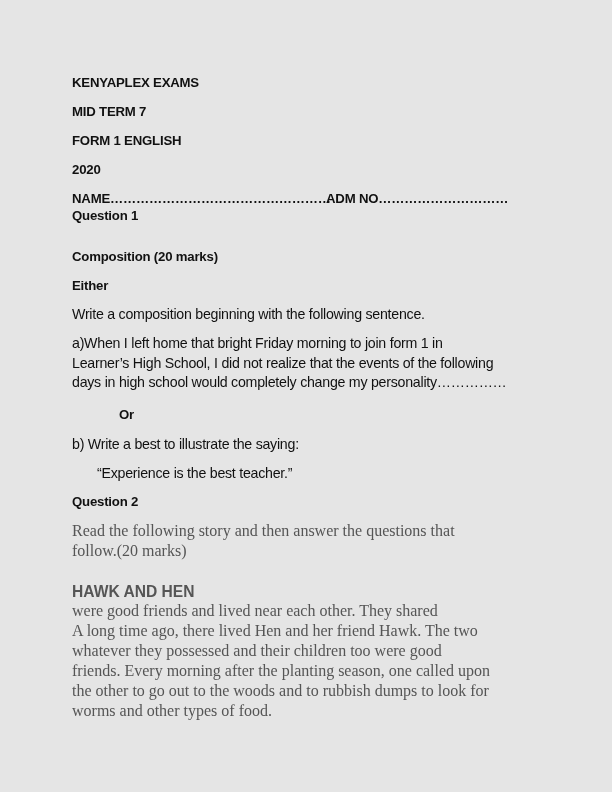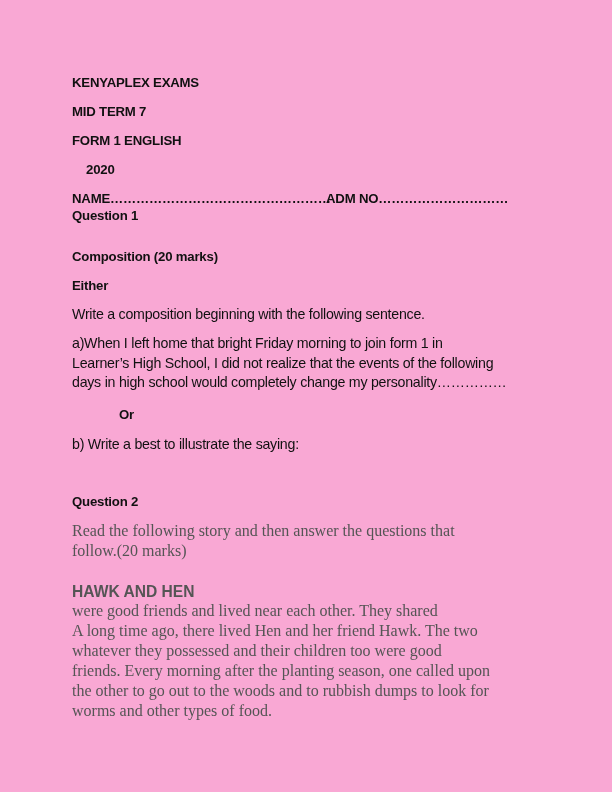--- a/index.html
+++ b/index.html
@@ -1,53 +1,54 @@
 <!DOCTYPE html>
 <html><head>
   <meta charset="utf-8">
   <style>
     html, body { margin: 0; padding: 0; background: #ffffff; }
     body { width: 612px; height: 792px; position: relative; overflow: hidden; }
-    .page { position: absolute; left: 0; top: 0; width: 612px; height: 792px; background: #f9a8d4; }
+    .page { position: absolute; left: 0; top: 0; width: 612px; height: 792px; background: #e5e5e5; }
     .line { position: absolute; left: 72px; white-space: nowrap; }
     .cal { font-family: "Liberation Sans", "DejaVu Sans", sans-serif; color: #111; }
     .bold { font-weight: bold; font-size: 13.2px; letter-spacing: -0.2px; }
     .reg { font-size: 14.2px; letter-spacing: -0.25px; }
     .gray { color: #555; font-family: Liberation Serif, serif; font-size: 16px; }
     .grayb { color: #555; font-family: "Liberation Sans", sans-serif; font-size: 15.6px; font-weight: bold; }
     .para { position: absolute; left: 72px; width: 480px; }
     .para .row { display: block; white-space: nowrap; }
   </style>
 </head>
 <body>
 
 <div class="page">
 
   <div class="line cal bold" style="top:75px;">KENYAPLEX EXAMS</div>
   <div class="line cal bold" style="top:104px;">MID TERM 7</div>
   <div class="line cal bold" style="top:133px;">FORM 1 ENGLISH</div>
-  <div class="line cal bold" style="top:162px;margin-left:14px;">2020</div>
+  <div class="line cal bold" style="top:162px;">2020</div>
 
   <div class="line cal bold" style="top:191px;">NAME……………………………………………</div>
   <div class="line cal bold" style="top:191px; left:326px;">ADM NO…………………………</div>
 
   <div class="line cal bold" style="top:208px;">Question 1</div>
   <div class="line cal bold" style="top:249px;">Composition (20 marks)</div>
   <div class="line cal bold" style="top:278px;">Either</div>
   <div class="line cal reg" style="top:306px;">Write a composition beginning with the following sentence.</div>
 
   <div class="para cal reg" style="top:334px; line-height:19.5px;">
     <span class="row">a)When I left home that bright Friday morning to join form 1 in</span>
     <span class="row">Learner’s High School, I did not realize that the events of the following</span>
     <span class="row">days in high school would completely change my personality……………</span>
   </div>
 
   <div class="line cal bold" style="top:407px; left:119px;">Or</div>
 
   <div class="line cal reg" style="top:436px;">b) Write a best to illustrate the saying:</div>
+  <div class="line cal reg" style="top:465px; left:97px;">“Experience is the best teacher.”</div>
 
   <div class="line cal bold" style="top:494px;">Question 2</div>
 
   <div class="para gray" style="top:521px; line-height:20px;">
     <span class="row">Read the following story and then answer the questions that</span>
     <span class="row">follow.(20 marks)</span>
   </div>
 
   <div class="line grayb" style="top:582px; line-height:20px;">HAWK AND HEN</div>
 

